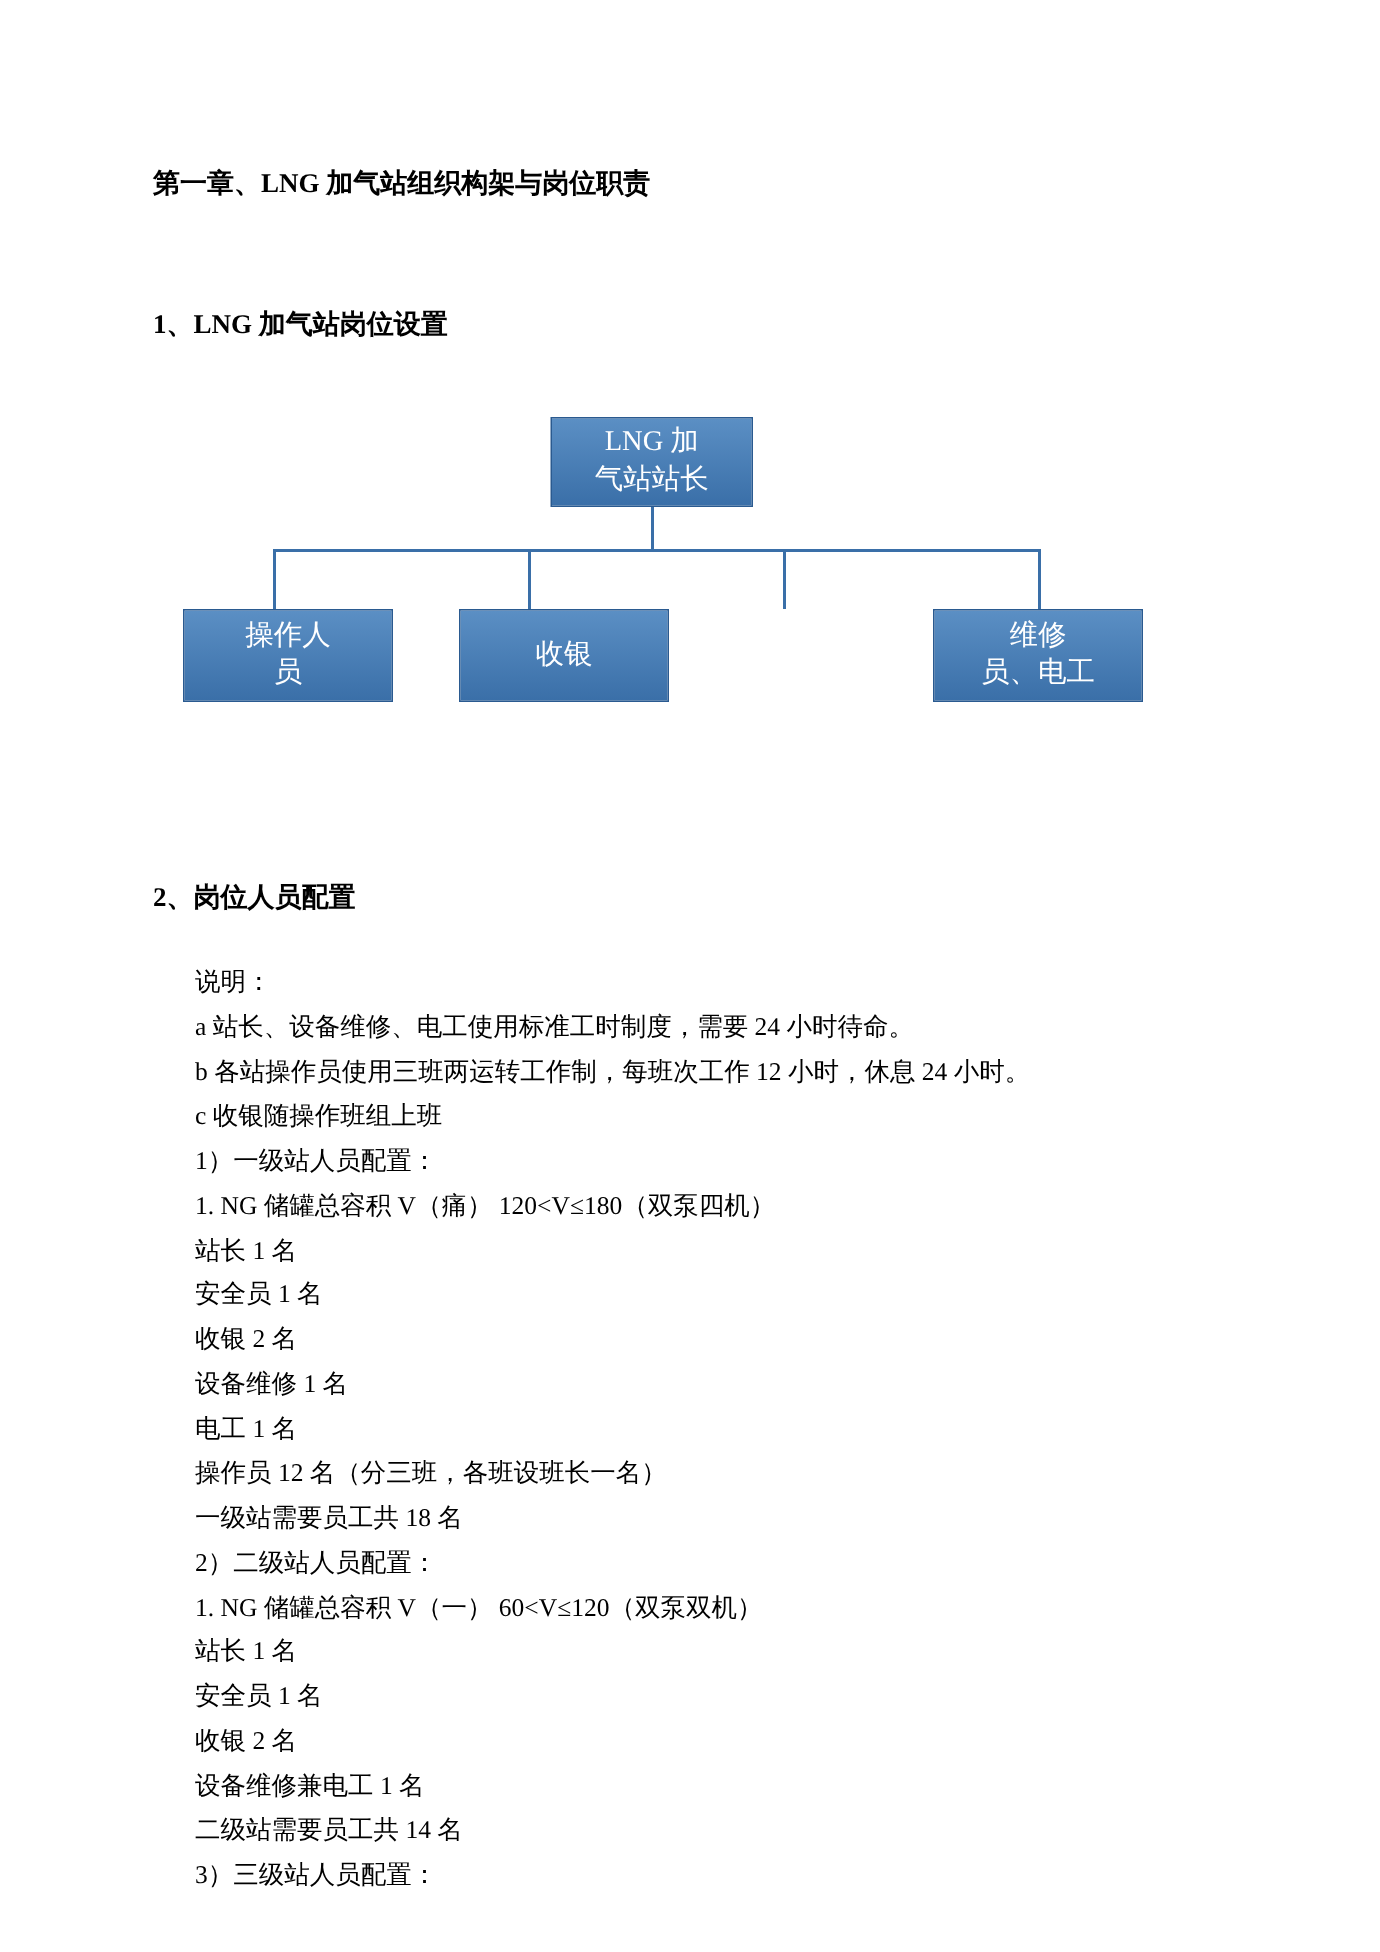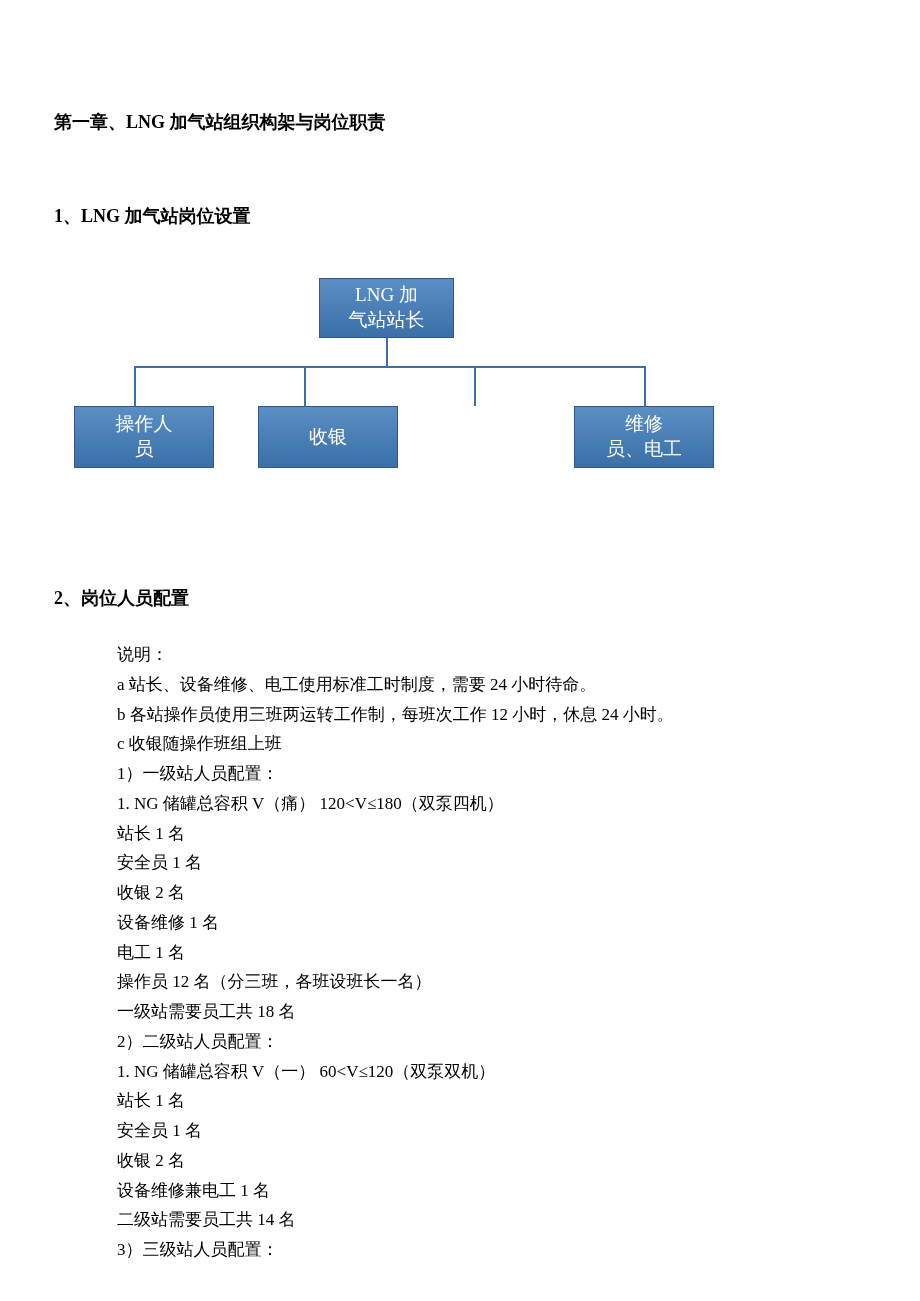--- a/index.html
+++ b/index.html
@@ -5,21 +5,21 @@
     * { margin: 0; padding: 0; box-sizing: border-box; }
     body {
       width: 920px;
       height: 1301px;
       background: #fff;
       font-family: "SimSun", "Microsoft YaHei", serif;
       color: #000;
       position: relative;
     }
     .page {
-      padding: 110px 130px 0 54px;
+      padding: 110px 130px 0 102px;
     }
     .chapter-title {
       font-size: 18px;
       font-weight: bold;
       margin-bottom: 70px;
     }
     .section-title {
       font-size: 18px;
       font-weight: bold;
       margin-bottom: 50px;
@@ -85,21 +85,21 @@
       top: 88px;
       width: 2px;
       height: 40px;
       background: #3a6fa8;
     }
     .lv1 { left: 80px; }
     .lv2 { left: 250px; }
     .lv3 { left: 420px; }
     .lv4 { left: 590px; }
     .body-text {
-      margin-left: 63px;
+      margin-left: 28px;
       font-size: 17px;
       line-height: 1.75;
     }
     .body-text p {
       text-align: left;
     }
   </style>
 </head>
 <body>
 

